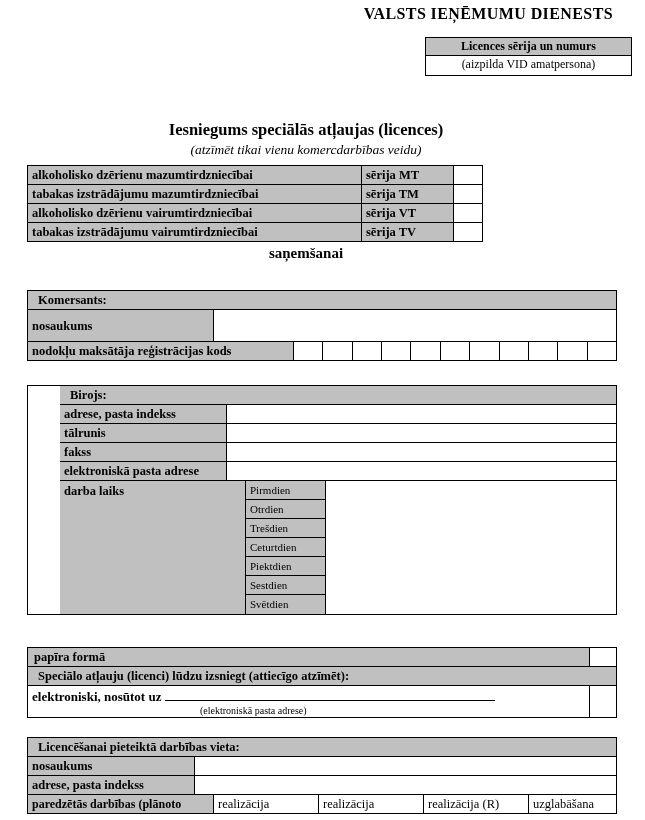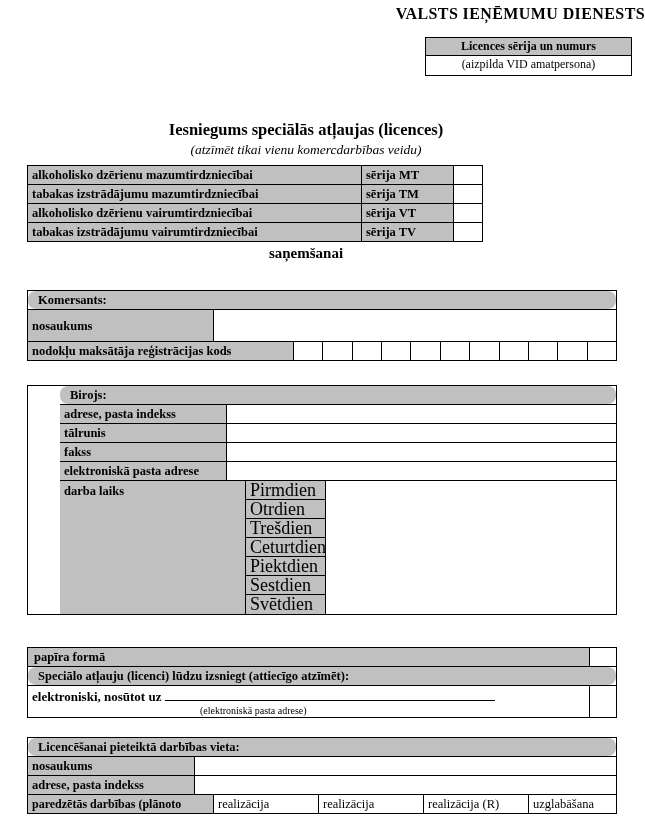--- a/index.html
+++ b/index.html
@@ -2,21 +2,21 @@
 <html><head>
 <meta charset="utf-8">
 <style>
   * { margin:0; padding:0; box-sizing:border-box; }
   html,body { background:#ffffff; }
   body {
     width:645px; height:820px; overflow:hidden;
     color:#000; font-family:"Liberation Serif", serif;
   }
   .doc-title {
-    margin-top:5px; text-align:right; 
+    margin-top:5px; text-align:right; padding-right:32px;
     font-weight:bold; font-size:16px; letter-spacing:0.4px;
   }
   .license-box {
     width:207px; margin:14px 13px 0 auto; border:1px solid #000;
     text-align:center; font-size:12px;
   }
   .lb-header { background:#c0c0c0; font-weight:bold; border-bottom:1px solid #000; padding:1px 2px; }
   .lb-sub { padding:1px 2px 3px; }
   .heading-wrap { width:612px; text-align:center; margin-top:26px; }
   .h1 { font-weight:bold; font-size:16.5px;margin-top:44px; }
@@ -36,31 +36,31 @@
     display:flex; align-items:center;
   }
   .cell + .cell { border-left:1px solid #000; }
   .g { background:#c0c0c0; }
   .b { font-weight:bold; }
   .w { background:#fff; }
   .grow { flex:1 1 auto; }
   .t-label { width:333px; }
   .t-series { width:92px; }
   .t-chk { flex:1; background:#fff; }
-  .hdr { padding-left:10px;border-radius:8px; }
+  .hdr { padding-left:10px; }
   .k-name-row { height:32px; }
   .k-name-label { width:185px; }
   .k-reg-label { width:265px; }
   .reg-cell { flex:1 1 0; background:#fff; padding:1px 2px; }
   .bi-label { width:166px; }
   .wt-label { width:185px; align-items:flex-start; padding-top:2px; }
   .days-col { width:80px; border-left:1px solid #000; display:flex; flex-direction:column; }
   .day-cell {
     height:19px; border-bottom:1px solid #000; background:#c0c0c0;
-    font-size:18px; line-height:16px; padding:1px 4px;
+    font-size:11px; line-height:16px; padding:1px 4px;
   }
   .day-cell:last-child { border-bottom:none; }
   .work-input { flex:1; border-left:1px solid #000; background:#fff; }
   .chk { width:27px; border-left:1px solid #000; background:#fff; }
   .iss-elec { flex:1; background:#fff; display:block; padding:3px 4px 1px; font-size:13px; }
   .fill-line { display:inline-block; width:330px; height:12px; border-bottom:1px solid #000; margin-left:4px; }
   .small-note { font-size:10px; line-height:11px; margin-left:168px; }
   .act-label { width:185px; }
   .act-cell { width:105px; background:#fff; }
   .act-last { flex:1; background:#fff; }

